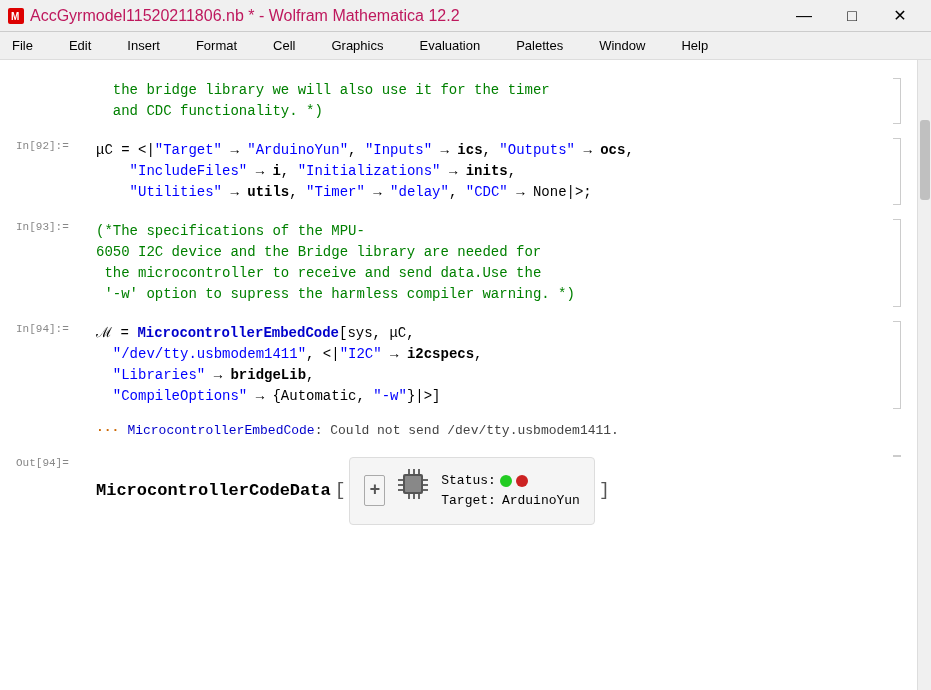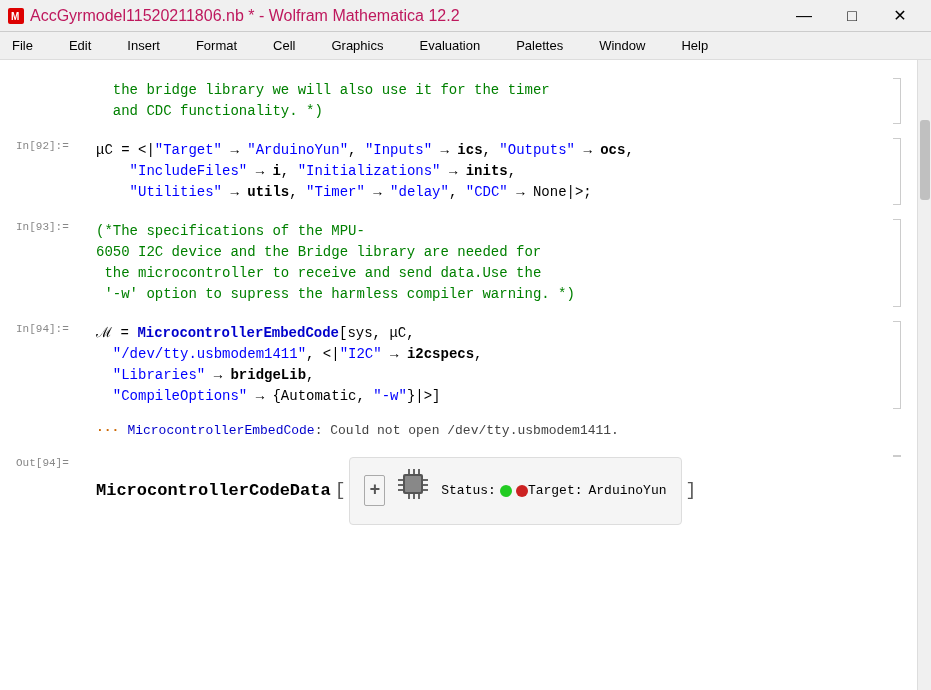--- a/index.html
+++ b/index.html
@@ -197,21 +197,21 @@
       color: #555;
       font-size: 18px;
       font-weight: bold;
       border: 1px solid #aaa;
       border-radius: 2px;
       padding: 1px 4px;
       cursor: pointer;
     }
     .status-card-info {
       display: flex;
-      flex-direction: row;
+      flex-direction: column;
       font-size: 13px;
     }
     .status-row {
       display: flex;
       align-items: center;
       gap: 4px;
     }
     .dot-green {
       width: 12px; height: 12px;
       background: #22cc22;
@@ -317,21 +317,21 @@
       <div class="cell-bracket"></div>
     </div>
 
     <div class="cell">
       <div class="cell-label"></div>
       <div class="cell-content">
         <div class="error-line">
           <span class="error-dots">···</span>
           <span style="margin-left:4px"></span>
           <a class="error-link" href="#">MicrocontrollerEmbedCode</a>
-          <span class="error-msg">: Could not open /dev/tty.usbmodem1411.</span>
+          <span class="error-msg">: Could not send /dev/tty.usbmodem1411.</span>
         </div>
       </div>
       <div class="cell-bracket" style="border-color:transparent"></div>
     </div>
 
     <div class="cell output-cell">
       <div class="cell-label">Out[94]=</div>
       <div class="cell-content">
         <div style="display:flex;align-items:center;gap:4px;flex-wrap:nowrap;">
           <span style="font-family:'Courier New',monospace;font-size:17px;font-weight:bold;">MicrocontrollerCodeData</span>

